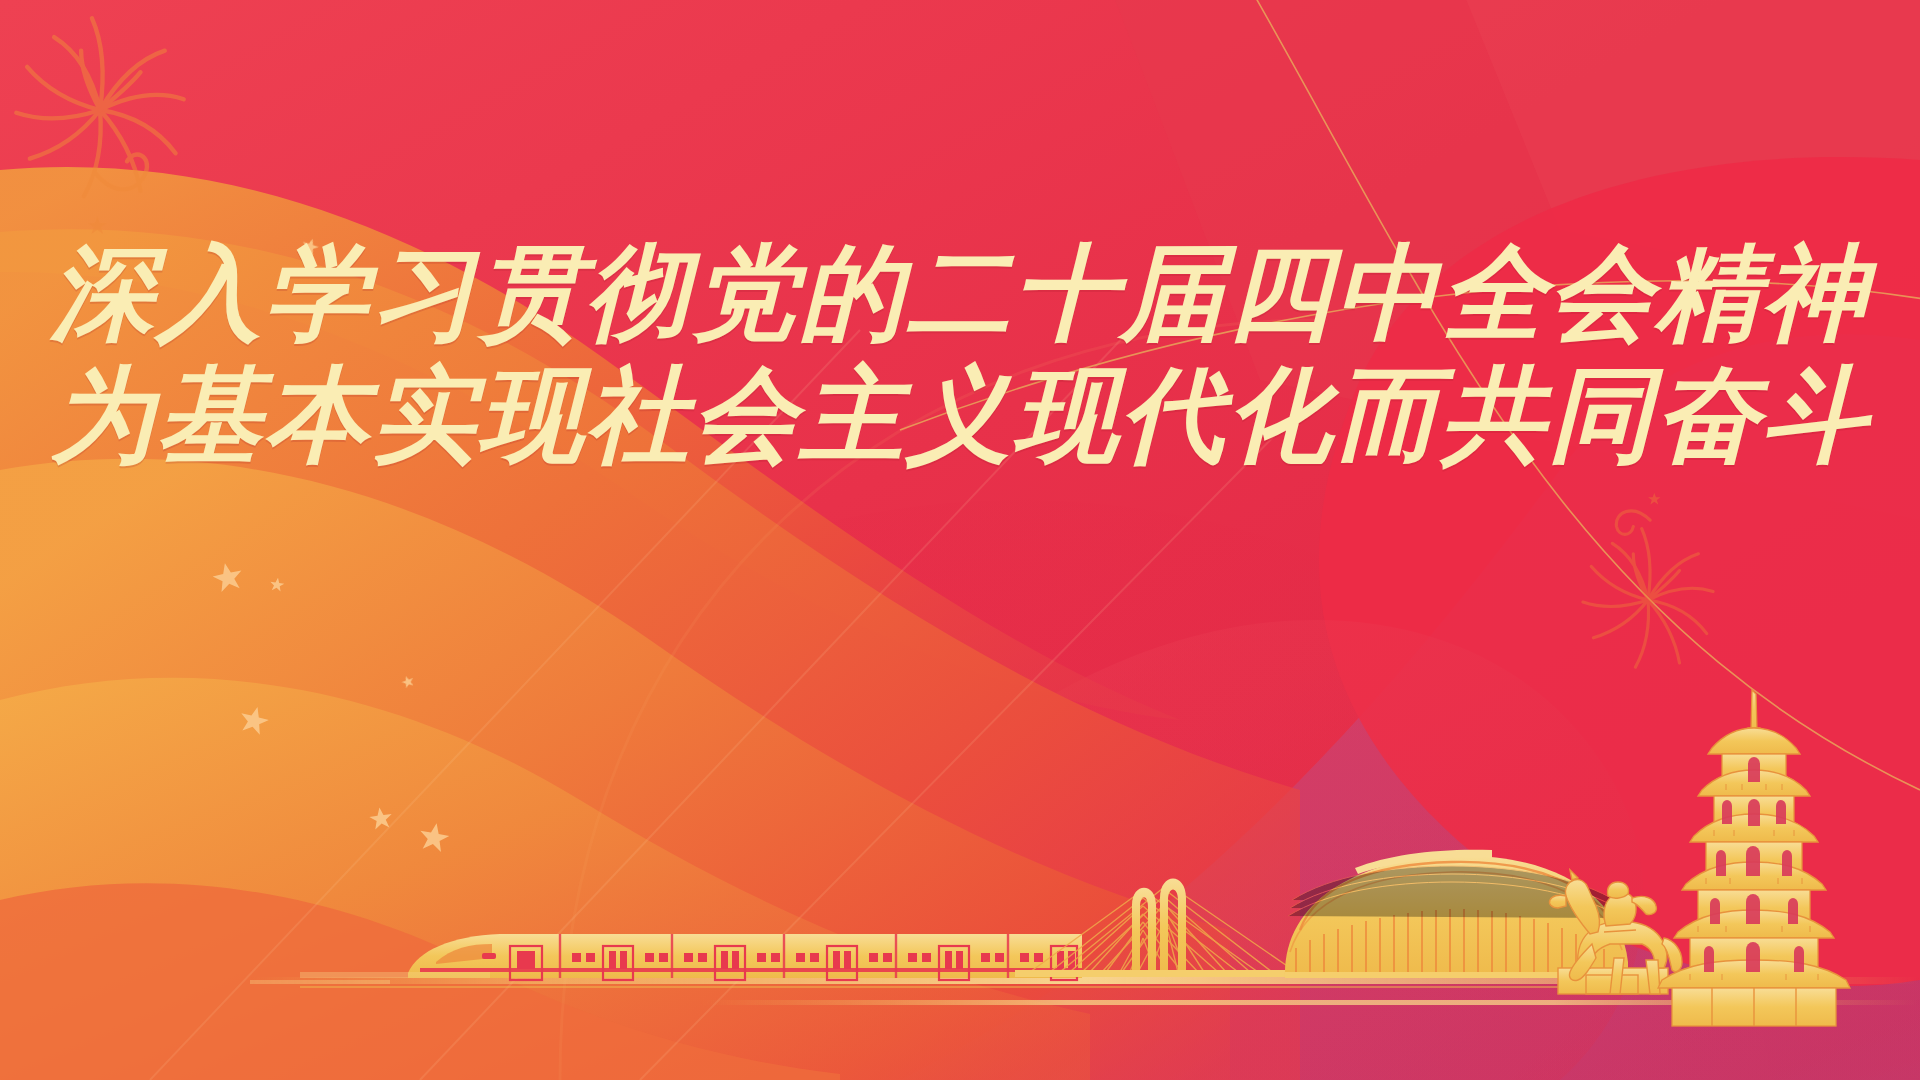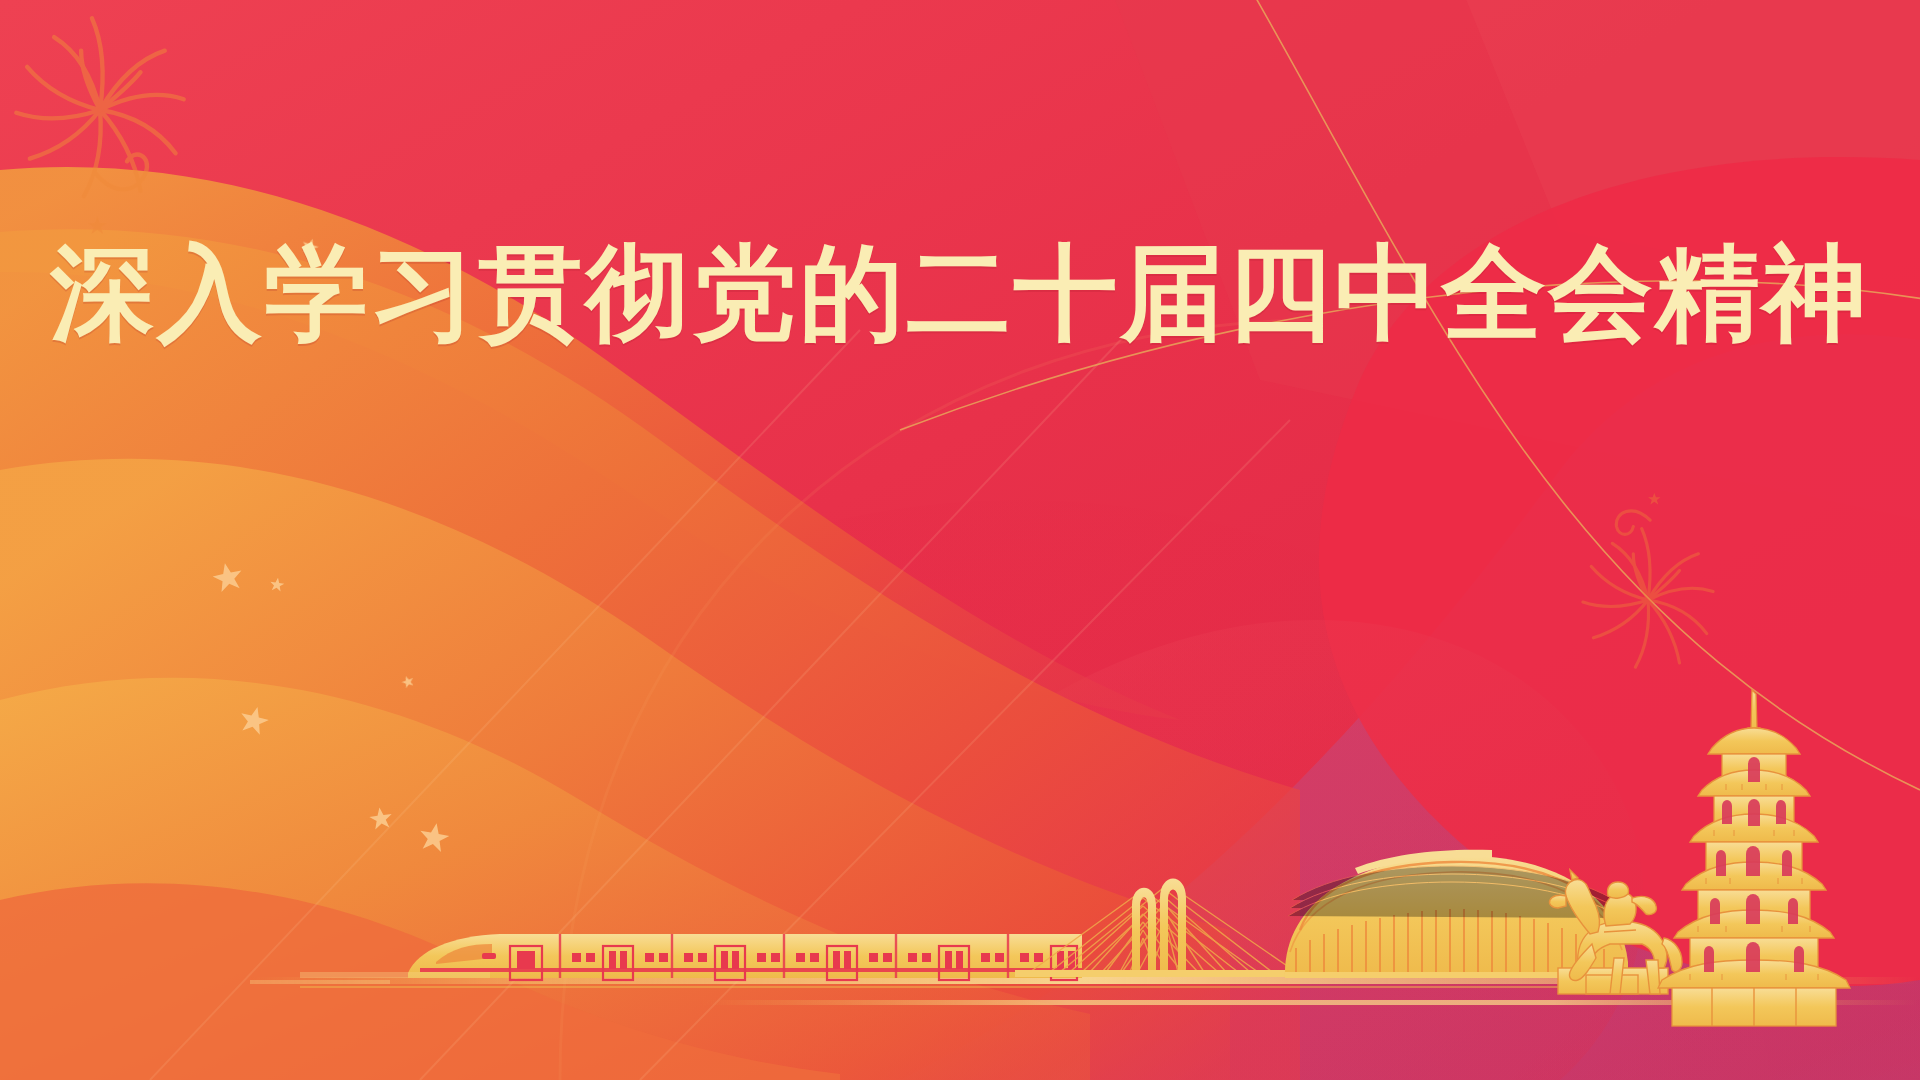--- a/index.html
+++ b/index.html
@@ -7,20 +7,21 @@
     padding: 0;
     background: #111;
   }
   #poster {
     position: relative;
     width: 1920px;
     height: 1080px;
     overflow: hidden;
     font-family: "Liberation Sans", sans-serif;
     background: #404040;
+    font-style: italic;
   }
   #poster svg.layer {
     position: absolute;
     inset: 0;
     width: 1920px;
     height: 1080px;
     display: block;
   }
   .title-block {
     position: absolute;
@@ -498,15 +499,16 @@
       <g stroke="#E8923C" stroke-width="1.4" fill="none">
         <line x1="1712" y1="988" x2="1712" y2="1026"></line>
         <line x1="1754" y1="988" x2="1754" y2="1026"></line>
         <line x1="1796" y1="988" x2="1796" y2="1026"></line>
       </g>
     </g>
   </svg>
 
   <div class="title-block">
     <span class="title-line">深入学习贯彻党的二十届四中全会精神</span>
+    <span class="title-line">为基本实现社会主义现代化而共同奋斗</span>
   </div>
 
 </div>
 
 </body></html>

